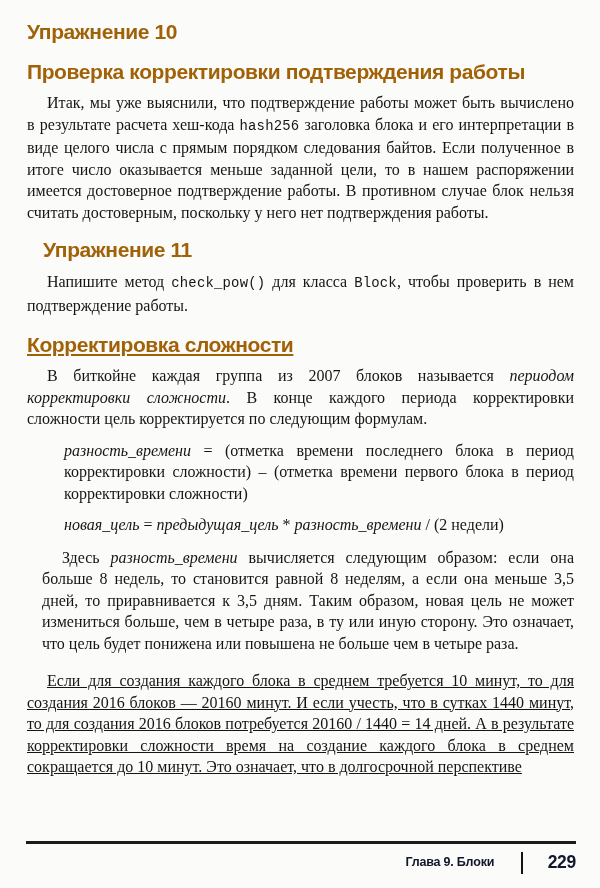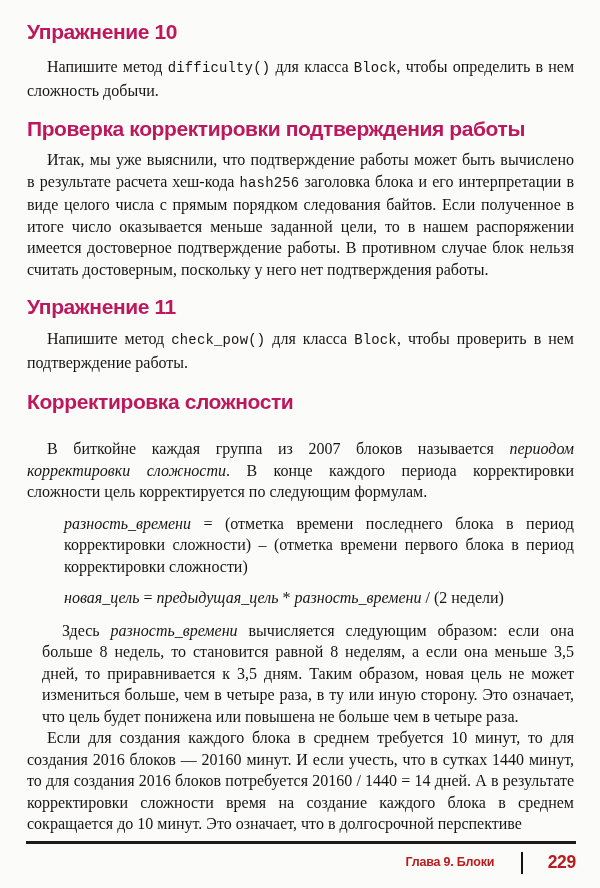--- a/index.html
+++ b/index.html
@@ -18,33 +18,33 @@
     font-size: 16px;
     line-height: 21.5px;
     overflow: hidden;
   }
   .section-heading {
     font-family: "Liberation Sans", sans-serif;
     font-weight: bold;
     font-size: 21px;
     line-height: 24px;
     letter-spacing: -0.4px;
-    color: #be185d;
+    color: #a16207;
     margin: 0;
   }
   .mt-first { margin: 0 0 12px 0; }
   .mt-sec   { margin: 16px 0 8px 0; }
-  .mt-ex11  { margin: 15px 0 9px 0; }
-  .mt-adj   { margin: 17px 0 24px 0; }
+  .mt-ex11  { margin: 15px 0 9px 16px; }
+  .mt-adj   { margin: 17px 0 8px 0; text-decoration: underline; }
   .para {
     margin: 0;
     text-align: justify;
     text-indent: 20px;
   }
-  .para + .para { margin-top: 0; }
+  .para + .para { margin-top: 16px; text-decoration: underline; }
   .formula {
     margin: 10px 0 0 37px;
     text-align: justify;
     text-indent: 0;
   }
   .formula.second { }
   .after-formula { margin-top: 11px; margin-left: 15px; }
   .seg-code {
     font-family: "Liberation Mono", "DejaVu Sans Mono", monospace;
     font-size: 0.87em;
@@ -59,21 +59,21 @@
     height: 2.5px;
     background: #1c1b19;
   }
   .footer-meta {
     display: flex;
     justify-content: flex-end;
     align-items: center;
     margin-top: 8px;
     font-family: "Liberation Sans", sans-serif;
     font-weight: bold;
-    color: #b91c1c;
+    color: #0f172a;
   }
   .footer-chapter {
     font-size: 12.5px;
     letter-spacing: -0.2px;
   }
   .footer-divider {
     width: 1.5px; height: 22px;
     background: #14130f;
     margin: 0 25px 0 27px;
   }
@@ -82,21 +82,20 @@
     letter-spacing: -0.3px;
   }
 </style>
 </head>
 <body>
 
 <div class="page">
 
   <h2 class="section-heading mt-first">Упражнение 10</h2>
 
-  <p class="para"><span>Напишите метод </span><span class="seg-code">difficulty()</span><span> для класса </span><span class="seg-code">Block</span><span>, чтобы определить в нем сложность добычи.</span></p>
 
   <h2 class="section-heading mt-sec">Проверка корректировки подтверждения работы</h2>
 
   <p class="para"><span>Итак, мы уже выяснили, что подтверждение работы может быть вычислено в результате расчета хеш-кода </span><span class="seg-code">hash256</span><span> заголовка блока и его интерпретации в виде целого числа с прямым порядком следования байтов. Если полученное в итоге число оказывается меньше заданной цели, то в нашем распоряжении имеется достоверное подтверждение работы. В противном случае блок нельзя считать достоверным, поскольку у него нет подтверждения работы.</span></p>
 
   <h2 class="section-heading mt-ex11">Упражнение 11</h2>
 
   <p class="para"><span>Напишите метод </span><span class="seg-code">check_pow()</span><span> для класса </span><span class="seg-code">Block</span><span>, чтобы проверить в нем подтверждение работы.</span></p>
 
   <h2 class="section-heading mt-adj">Корректировка сложности</h2>

